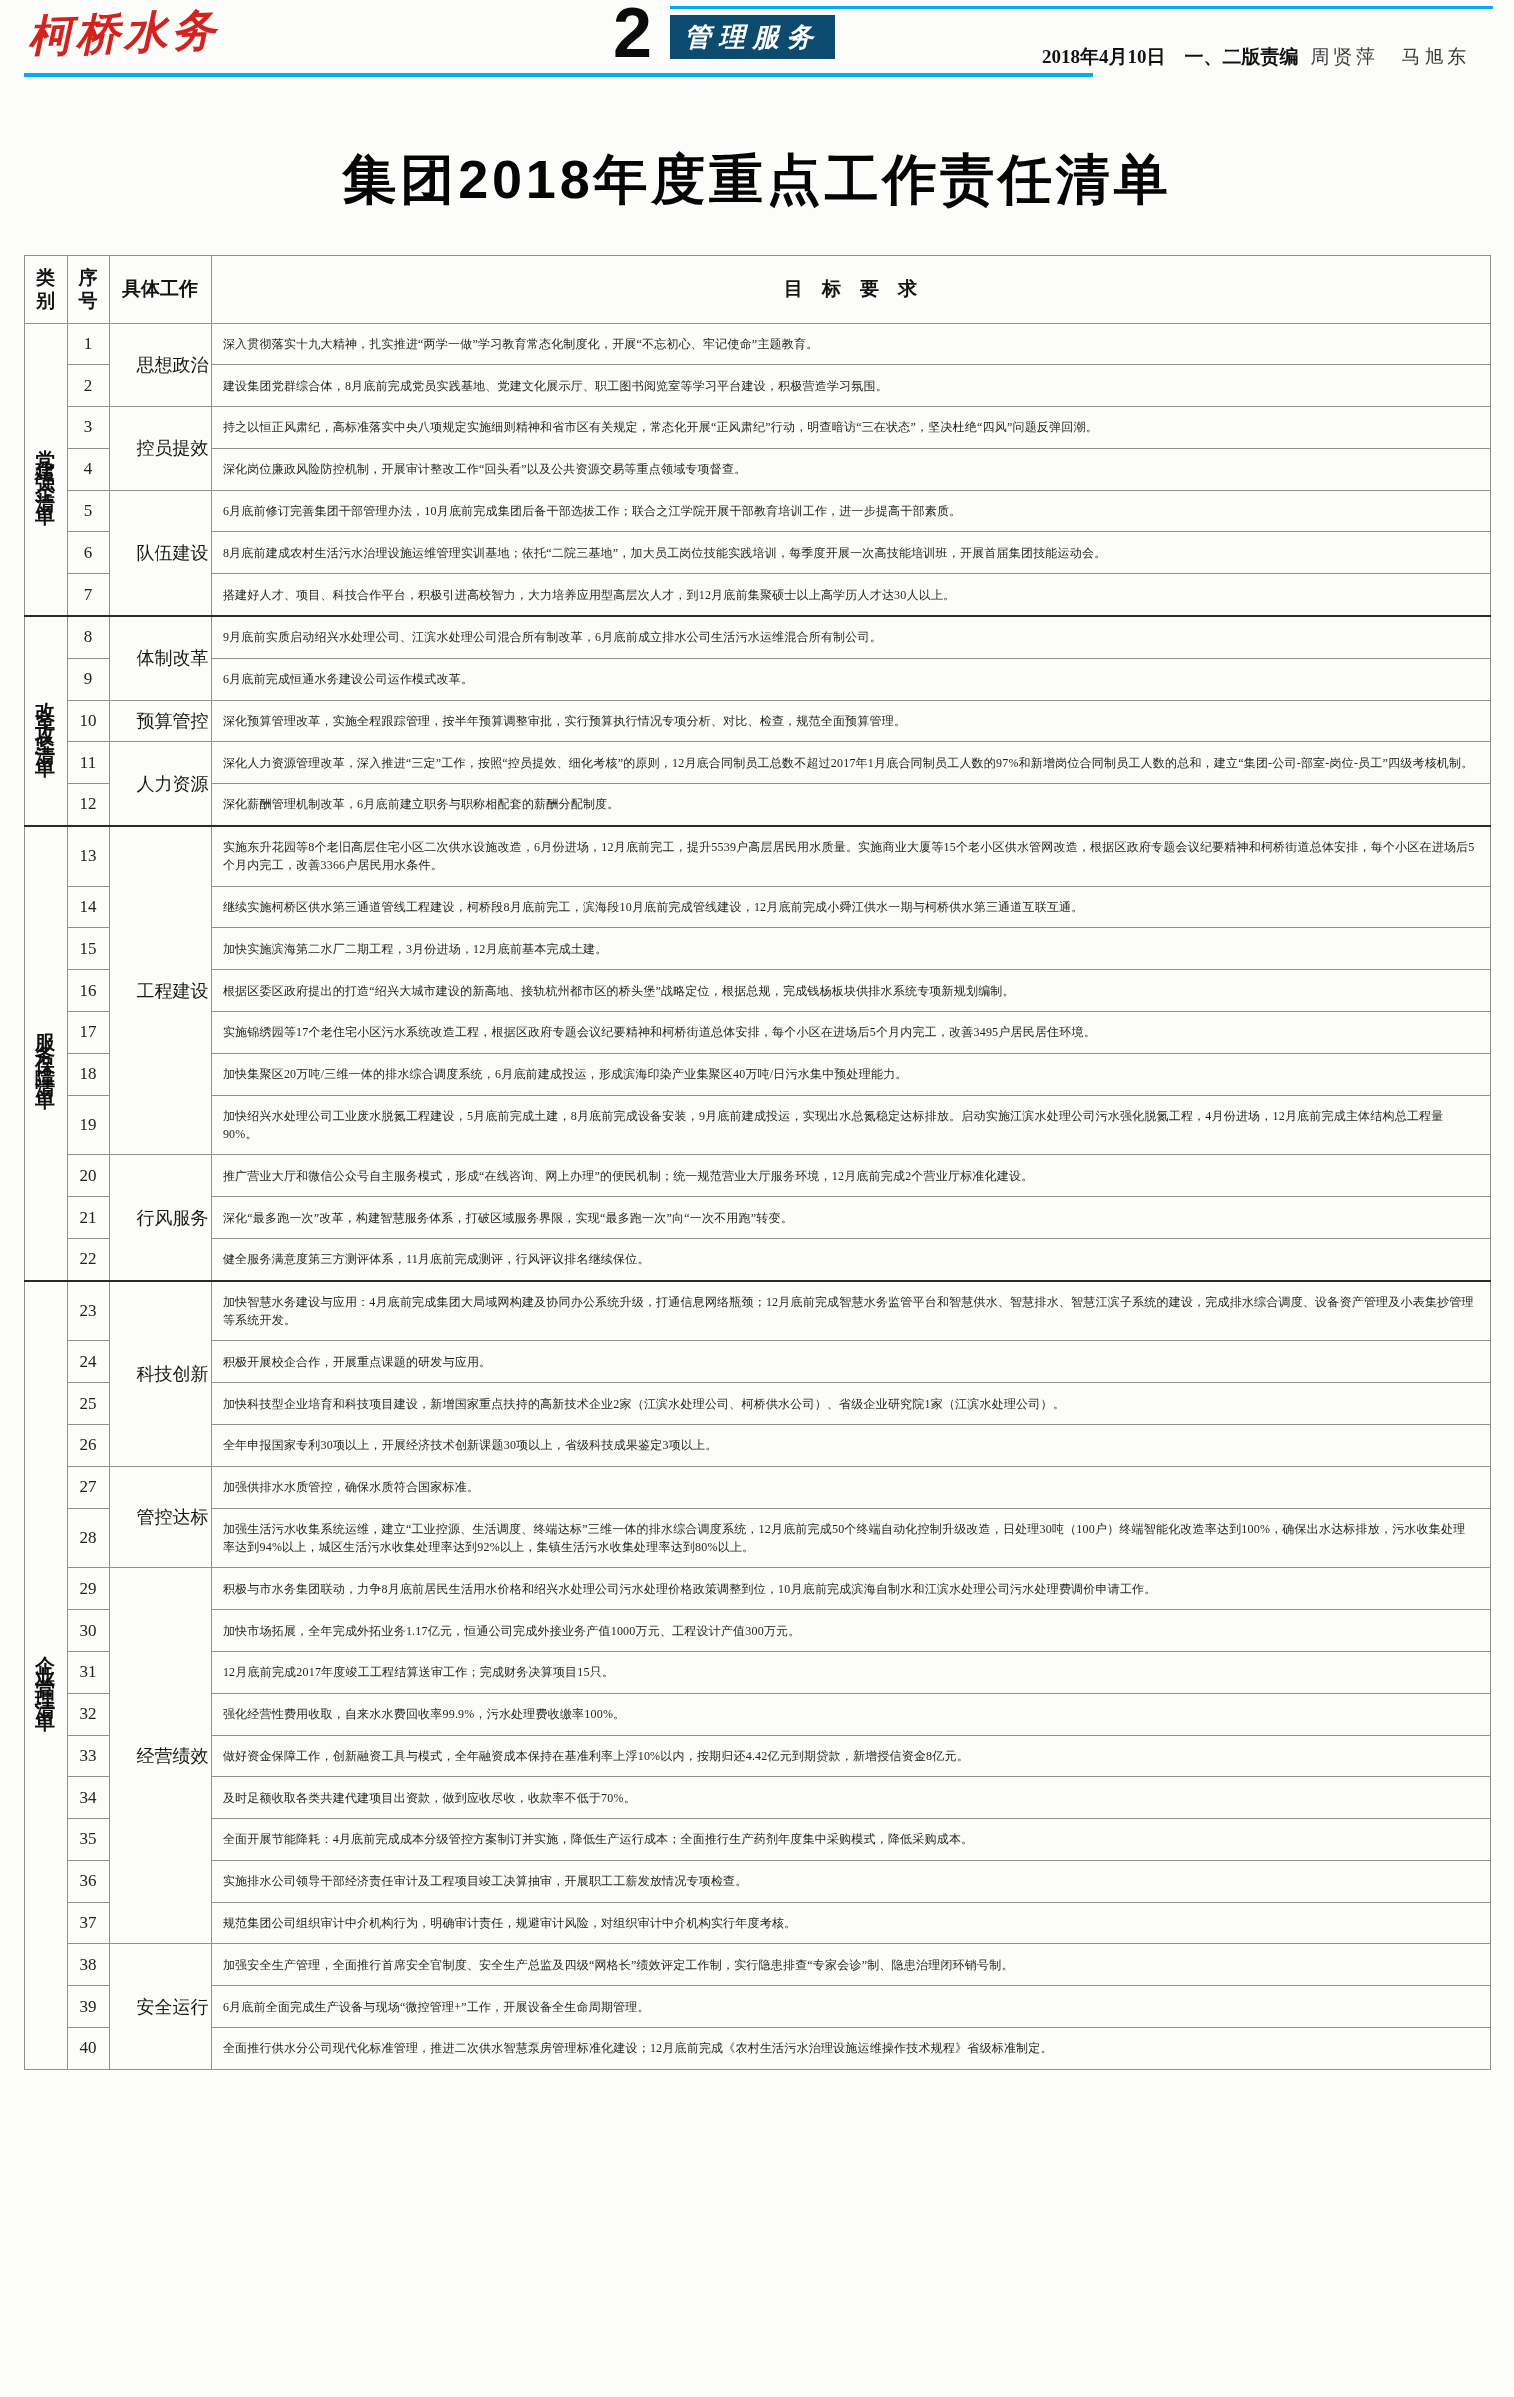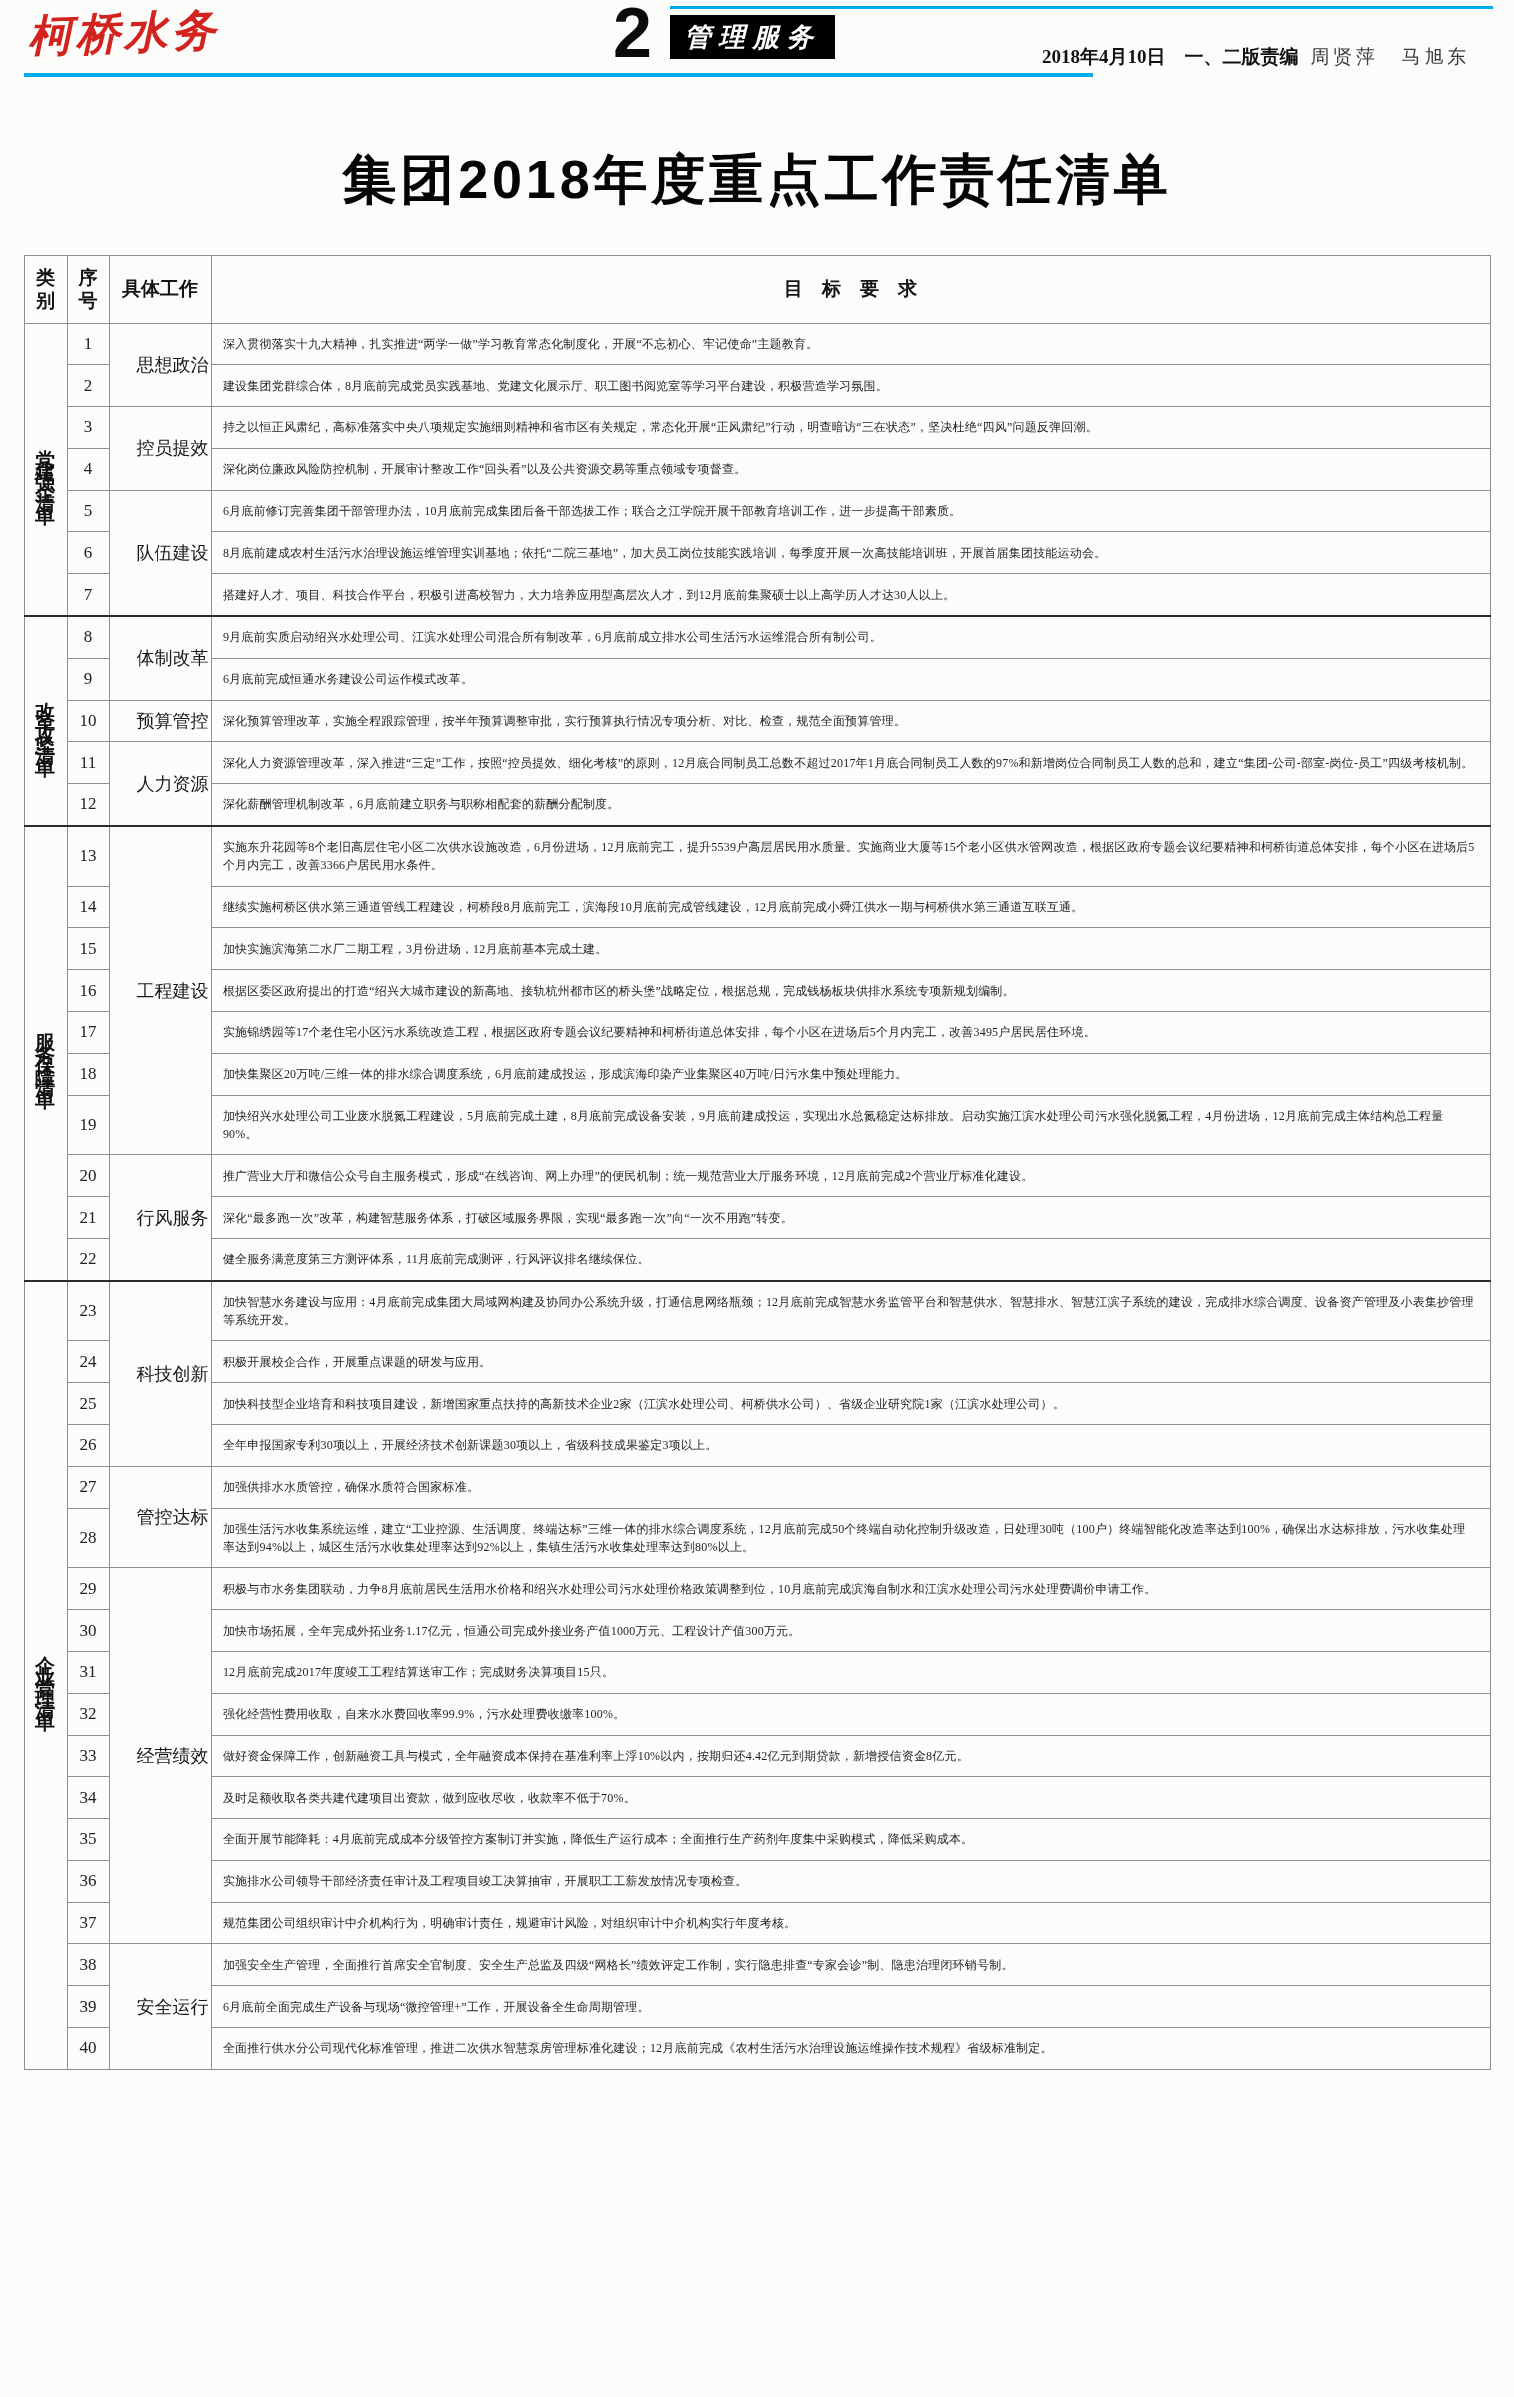--- a/index.html
+++ b/index.html
@@ -61,21 +61,21 @@
   }
   tr.sec td{border-top:2.8px solid #2b2b2b;}
 </style>
 </head>
 <body>
 
 <div class="masthead">
   <div class="logo accent-logo" style="color: rgb(210, 35, 30);">柯桥水务</div>
   <div class="top-rule accent-bg" style="background: rgb(0, 174, 239);"></div>
   <div class="page-num">2</div>
-  <div class="section-box accent-bg" style="background: #000000;">管理服务</div>
+  <div class="section-box accent-bg" style="background: #0c4a6e;">管理服务</div>
   <div class="bottom-rule accent-bg" style="background: rgb(0, 174, 239);"></div>
   <div class="date-line"><span>2018年4月10日　一、二版责编</span><span class="editors">周贤萍　马旭东</span></div>
 </div>
 
 <h1 class="page-title">集团2018年度重点工作责任清单</h1>
 
 <table class="main">
   <colgroup>
       <col class="c1">
       <col class="c2">

